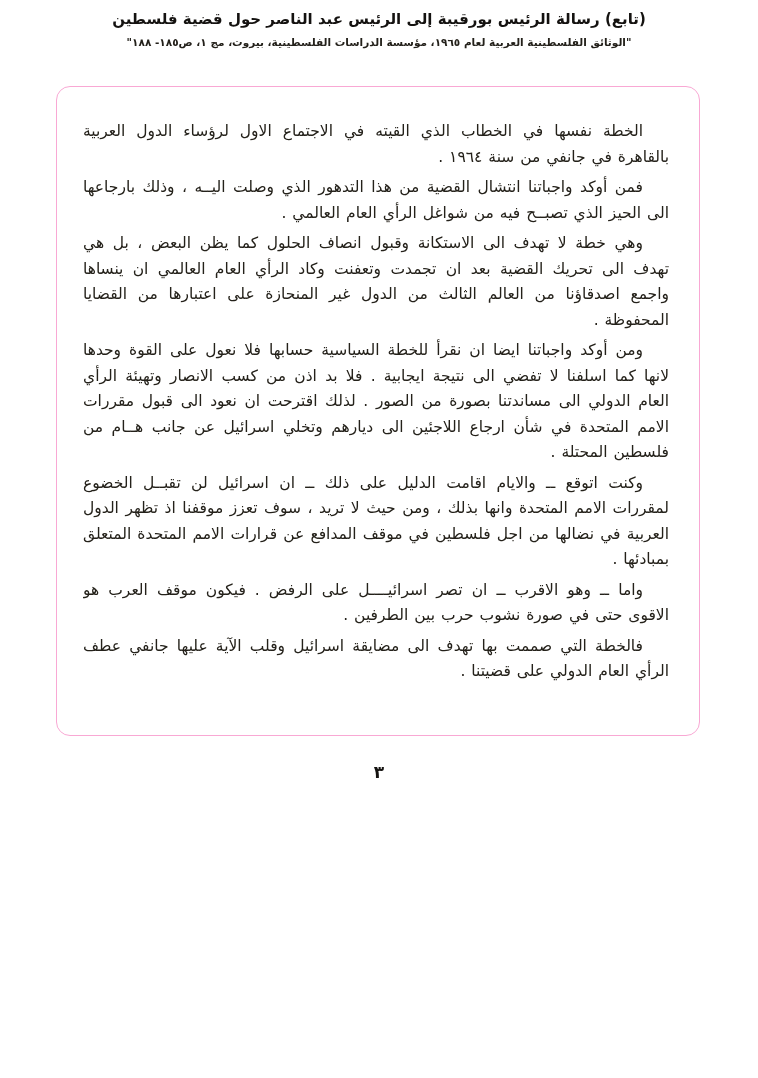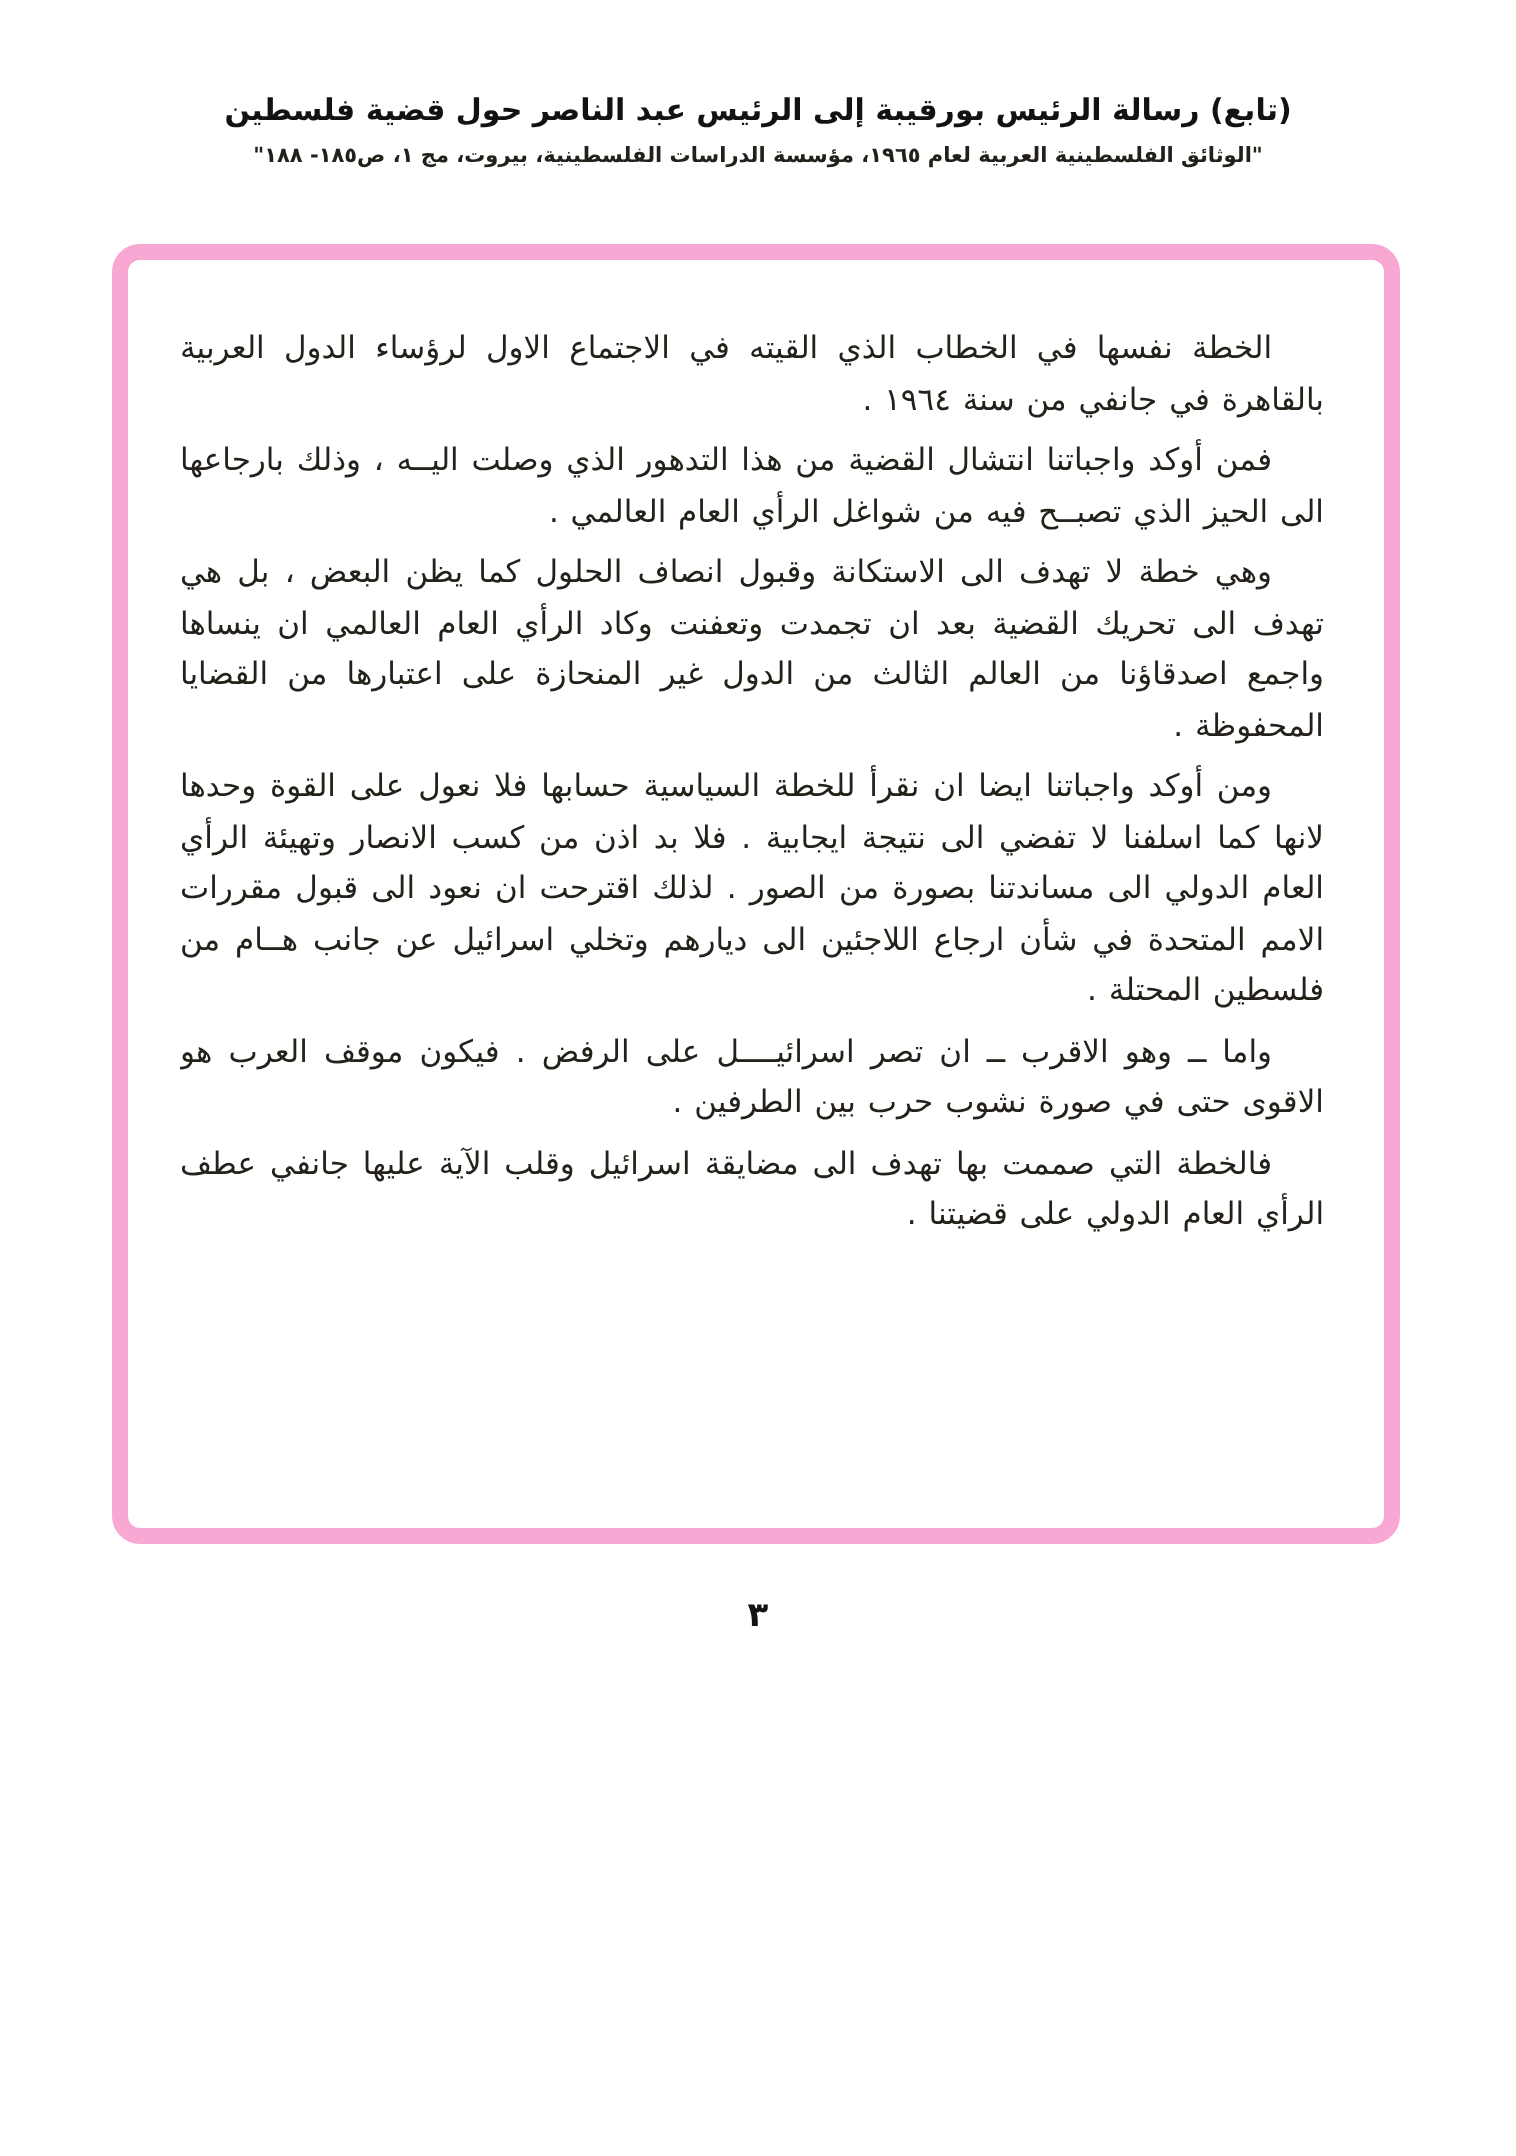--- a/index.html
+++ b/index.html
@@ -9,21 +9,20 @@
   }
   .page {
     position: relative;
     width: 758px;
     height: 788px;
     background: #ffffff;
     font-family: "DejaVu Sans", sans-serif;
     color: #1c1a14;
     direction: rtl;
     overflow: hidden;
-    margin-top: 36px;
   }
   .header {
     position: absolute;
     top: 10px;
     left: 0;
     right: 0;
     text-align: center;
   }
   .header-title {
     font-size: 15px;
@@ -36,21 +35,21 @@
     font-size: 10.5px;
     font-weight: bold;
     color: #23201a;
   }
   .green-frame {
     position: absolute;
     top: 86px;
     right: 58px;
     left: 56px;
     bottom: 52px;
-    border: 8px solid #f9a8d4;
+    border: 1px solid #f9a8d4;
     border-radius: 14px;
     box-sizing: border-box;
     overflow: hidden;
   }
   .document-body {
     position: absolute;
     top: 32px;
     right: 30px;
     left: 26px;
     bottom: 14px;
@@ -87,20 +86,21 @@
     <div class="header-title">(تابع) رسالة الرئيس بورقيبة إلى الرئيس عبد الناصر حول قضية فلسطين</div>
     <div class="header-citation">"الوثائق الفلسطينية العربية لعام ١٩٦٥، مؤسسة الدراسات الفلسطينية، بيروت، مج ١، ص١٨٥- ١٨٨"</div>
   </div>
 
   <div class="green-frame">
     <div class="document-body">
       <p class="para">الخطة نفسها في الخطاب الذي القيته في الاجتماع الاول لرؤساء الدول العربية بالقاهرة في جانفي من سنة ١٩٦٤ .</p>
       <p class="para">فمن أوكد واجباتنا انتشال القضية من هذا التدهور الذي وصلت اليــه ، وذلك بارجاعها الى الحيز الذي تصبــح فيه من شواغل الرأي العام العالمي .</p>
       <p class="para">وهي خطة لا تهدف الى الاستكانة وقبول انصاف الحلول كما يظن البعض ، بل هي تهدف الى تحريك القضية بعد ان تجمدت وتعفنت وكاد الرأي العام العالمي ان ينساها واجمع اصدقاؤنا من العالم الثالث من الدول غير المنحازة على اعتبارها من القضايا المحفوظة .</p>
       <p class="para">ومن أوكد واجباتنا ايضا ان نقرأ للخطة السياسية حسابها فلا نعول على القوة وحدها لانها كما اسلفنا لا تفضي الى نتيجة ايجابية . فلا بد اذن من كسب الانصار وتهيئة الرأي العام الدولي الى مساندتنا بصورة من الصور . لذلك اقترحت ان نعود الى قبول مقررات الامم المتحدة في شأن ارجاع اللاجئين الى ديارهم وتخلي اسرائيل عن جانب هــام من فلسطين المحتلة .</p>
+      <p class="para">وكنت اتوقع ــ والايام اقامت الدليل على ذلك ــ ان اسرائيل لن تقبــل الخضوع لمقررات الامم المتحدة وانها بذلك ، ومن حيث لا تريد ، سوف تعزز موقفنا اذ تظهر الدول العربية في نضالها من اجل فلسطين في موقف المدافع عن قرارات الامم المتحدة المتعلق بمبادئها .</p>
       <p class="para">واما ــ وهو الاقرب ــ ان تصر اسرائيــــل على الرفض . فيكون موقف العرب هو الاقوى حتى في صورة نشوب حرب بين الطرفين .</p>
       <p class="para">فالخطة التي صممت بها تهدف الى مضايقة اسرائيل وقلب الآية عليها جانفي عطف الرأي العام الدولي على قضيتنا .</p>
     </div>
   </div>
 
   <div class="page-number">٣</div>
 
 </div>
 
 </body></html>

